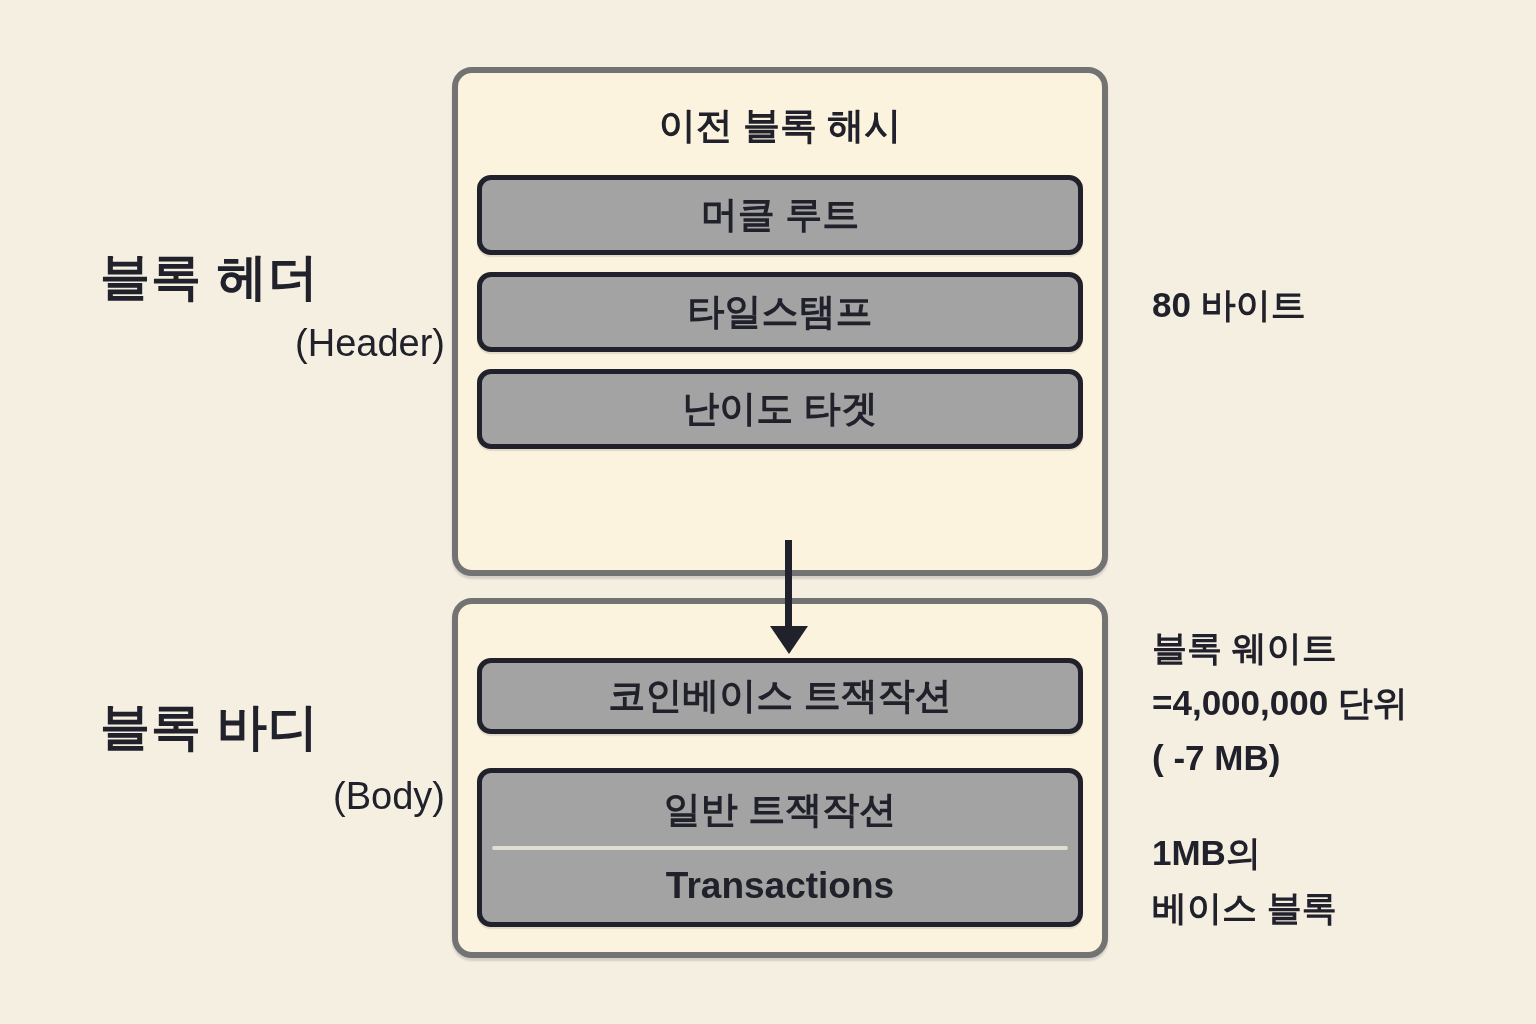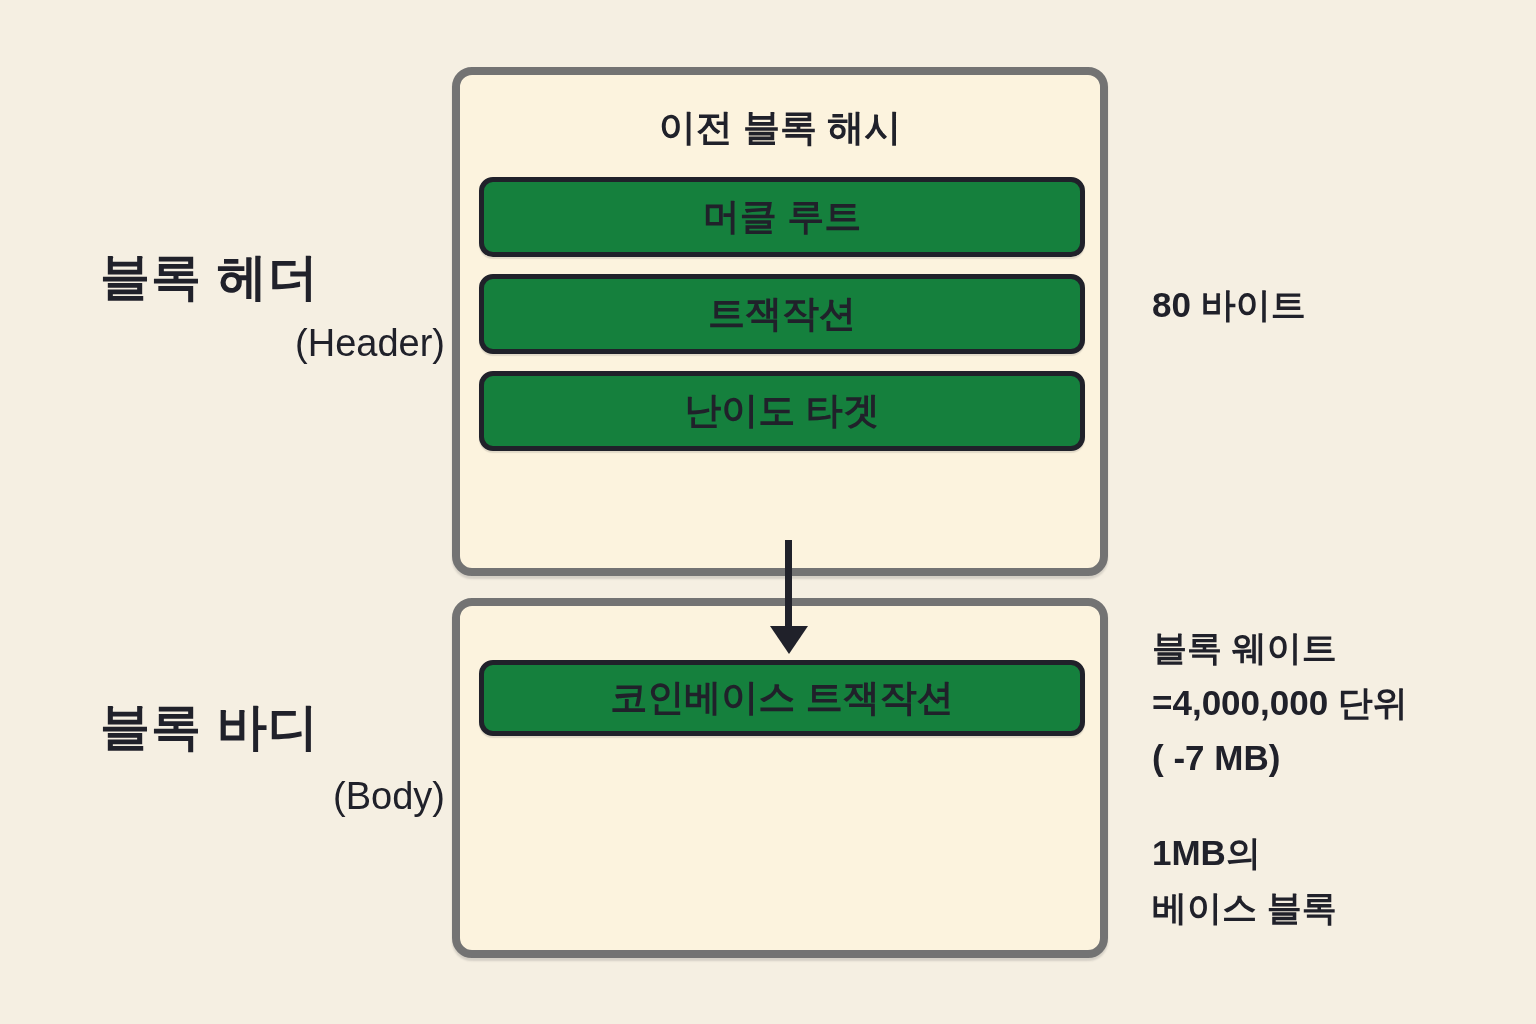--- a/index.html
+++ b/index.html
@@ -35,21 +35,21 @@
   }
   #header-subtitle { top: 322px; }
   #body-subtitle   { top: 775px; }
 
   
   .outer-box {
     position: absolute;
     left: 452px;
     width: 656px;
     background: #fcf3de;
-    border: 8px solid #737373;
+    border: 6px solid #737373;
     border-radius: 20px;
     box-sizing: border-box;
     box-shadow: 0 3px 2px rgba(32,33,42,0.15);
   }
   #header-box { top: 67px;  height: 509px; }
   #body-box   { top: 598px; height: 360px; }
 
   .box-title {
     position: absolute;
     top: 28px;
@@ -59,21 +59,21 @@
     font-size: 37px;
     font-weight: 700;
   }
 
   
   .inner-box {
     position: absolute;
     left: 19px;
     width: 606px;
     height: 80px;
-    background: #15803d;
+    background: #a3a3a3;
     border: 5px solid #20212a;
     border-radius: 14px;
     box-sizing: border-box;
     display: flex;
     align-items: center;
     justify-content: center;
     font-size: 37px;
     font-weight: 700;
     box-shadow: 0 2px 1px rgba(32,33,42,0.12);
   }
@@ -147,29 +147,34 @@
 
   <div class="section-title" id="header-title">블록 헤더</div>
   <div class="section-subtitle" id="header-subtitle">(Header)</div>
 
   <div class="section-title" id="body-title">블록 바디</div>
   <div class="section-subtitle" id="body-subtitle">(Body)</div>
 
   <div class="outer-box" id="header-box">
     <div class="box-title">이전 블록 해시</div>
     <div class="inner-box" id="field-merkle">머클 루트</div>
-    <div class="inner-box" id="field-timestamp">트잭작션</div>
+    <div class="inner-box" id="field-timestamp">타일스탬프</div>
     <div class="inner-box" id="field-difficulty">난이도 타겟</div>
   </div>
 
   <div class="arrow-line"></div>
   <div class="arrow-head"></div>
 
   <div class="outer-box" id="body-box">
     <div class="inner-box" id="field-coinbase">코인베이스 트잭작션</div>
+    <div class="inner-box" id="field-tx">
+      <div class="tx-row">일반 트잭작션</div>
+      <div class="tx-divider"></div>
+      <div class="tx-row en">Transactions</div>
+    </div>
   </div>
 
   <div class="annotation" id="byte-note">80 바이트</div>
 
   <div class="annotation" id="weight-note">
     <div>블록 웨이트</div>
     <div>=4,000,000 단위</div>
     <div>( -7 MB)</div>
   </div>
 

